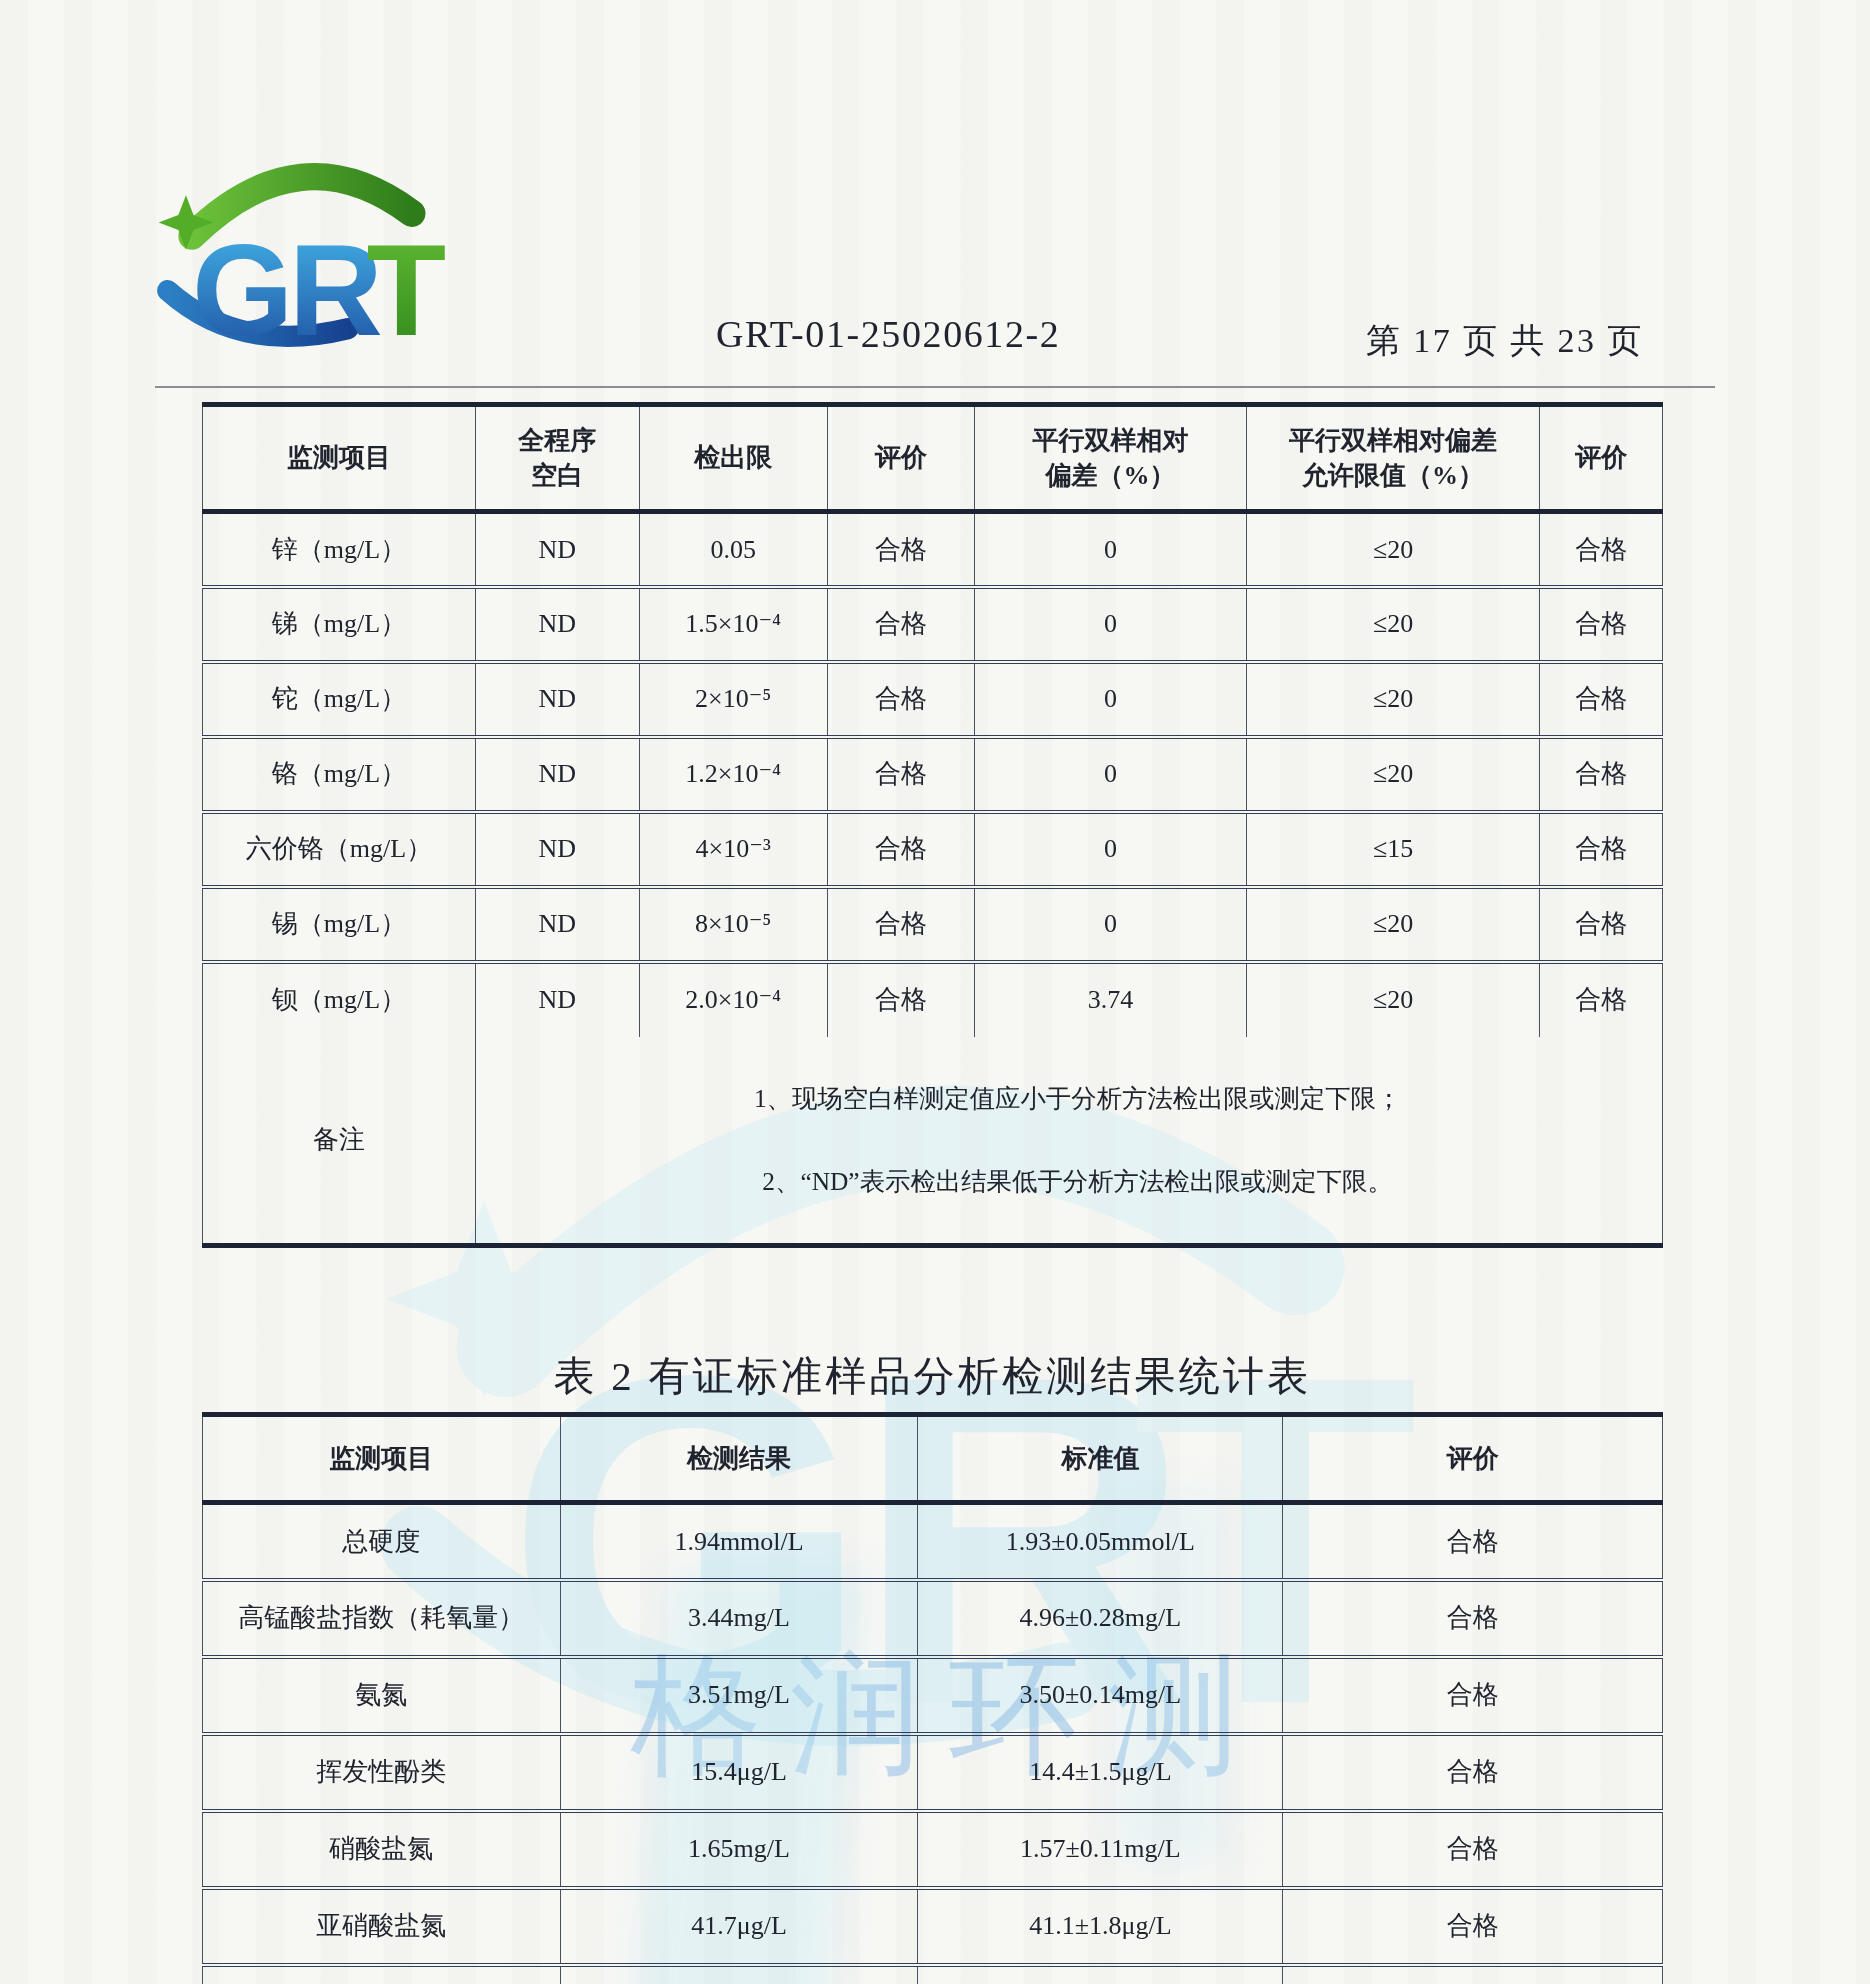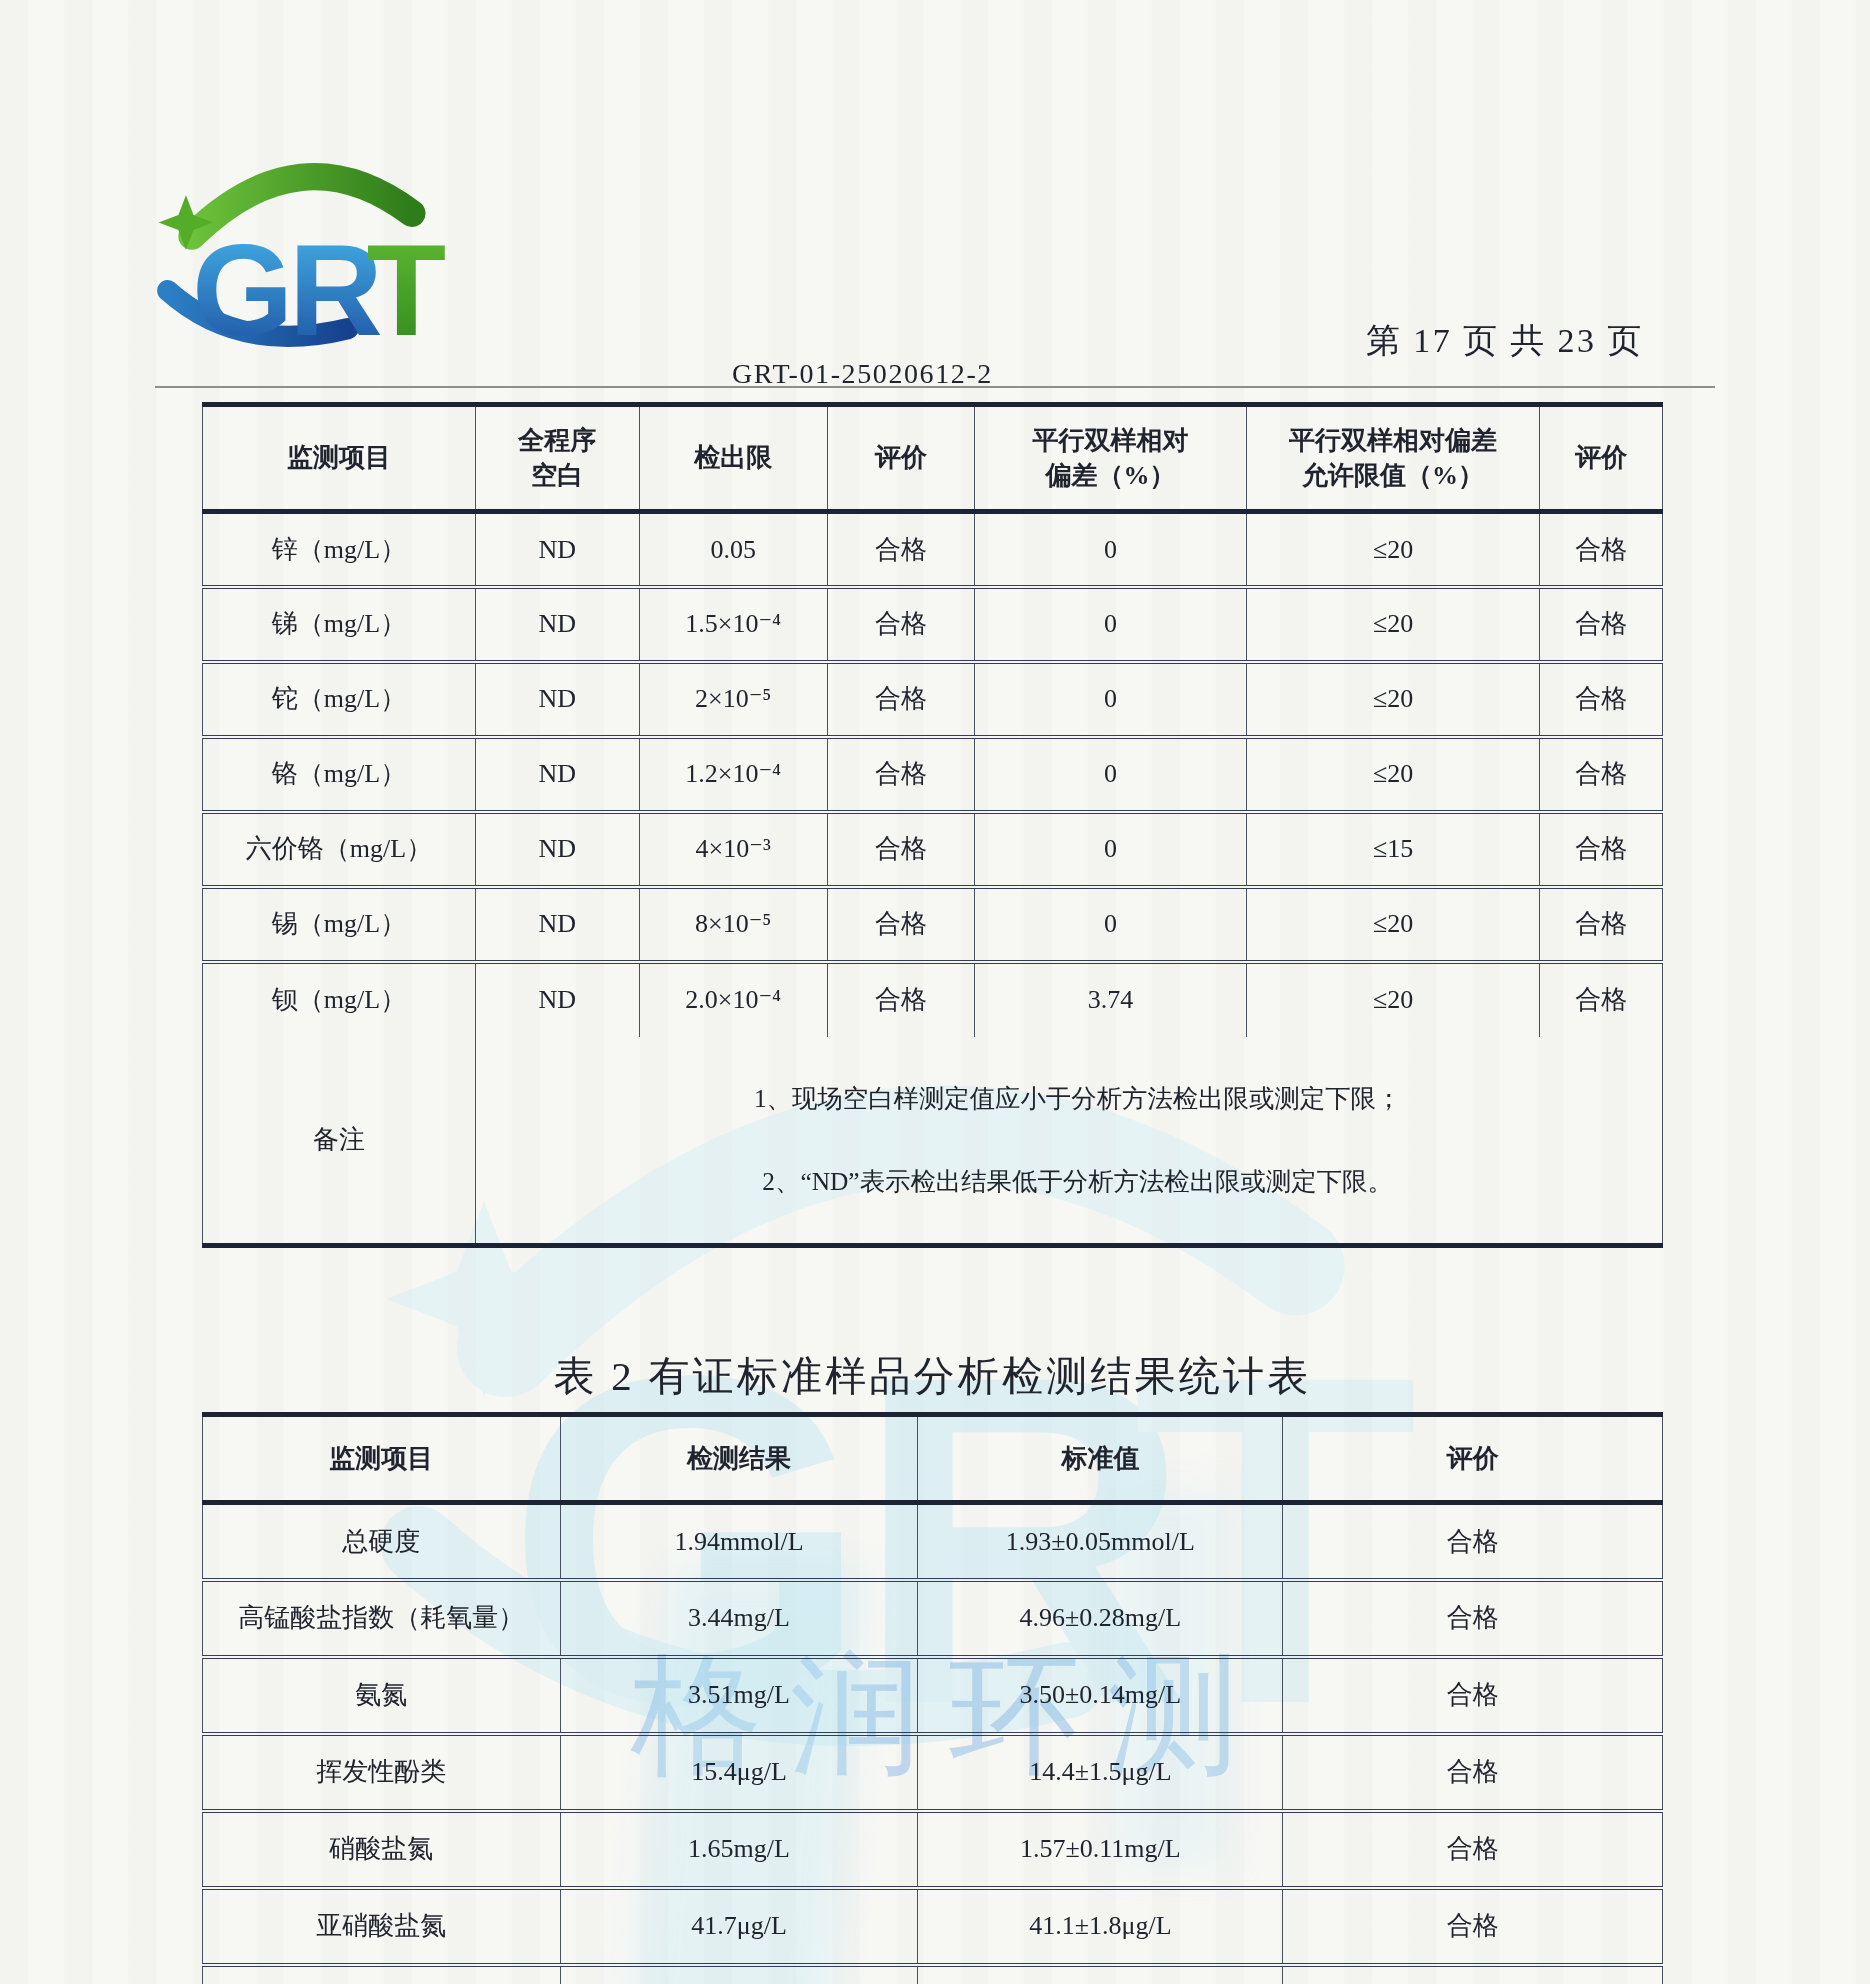--- a/index.html
+++ b/index.html
@@ -8,21 +8,21 @@
     background:
       repeating-linear-gradient(90deg, rgba(150,150,150,0.04) 0 28px, rgba(255,255,255,0) 28px 64px),
       #f7f7f4;
     font-family:"Liberation Serif","DejaVu Serif",serif;
     color:#20242e;
     overflow:hidden;
   }
   .abs{position:absolute;}
   
   #logo{left:145px;top:118px;width:326px;height:262px;z-index:2;}
-  #docnum{left:732px;top:312px;font-size:28px;letter-spacing:1.6px;z-index:2;margin-top:46px;}
+  #docnum{left:716px;top:312px;font-size:38px;letter-spacing:1.6px;z-index:2;}
   #pageinfo{left:1366px;top:318px;font-size:34px;letter-spacing:2.4px;z-index:2;}
   #header-rule{left:155px;top:386px;width:1560px;height:2.4px;background:#8e8e8e;z-index:2;}
   
   table{border-collapse:collapse;table-layout:fixed;z-index:2;position:absolute;background:transparent;}
   #table1{left:202px;top:402px;width:1461px;}
   #table2{left:202px;top:1412px;width:1461px;}
   table{border-top:5.6px solid #1c2334;border-bottom:5.6px solid #1c2334;padding-left:47px;}
   th,td{
     text-align:center;vertical-align:middle;
     border-left:1.6px solid #49505f;border-right:1.6px solid #49505f;

